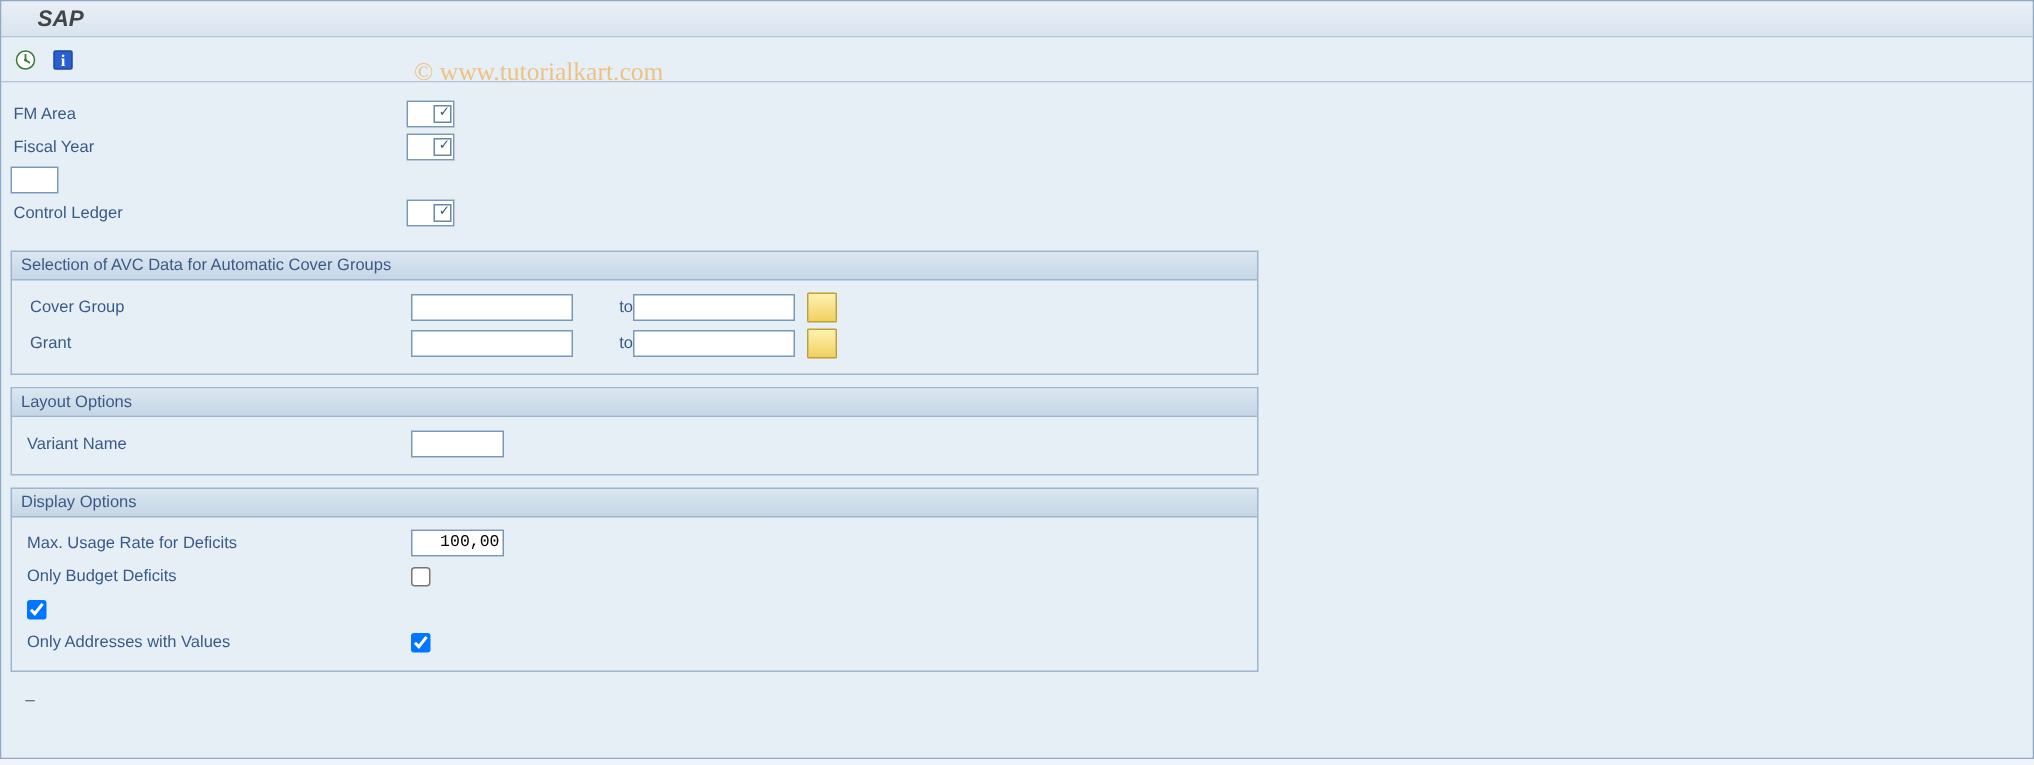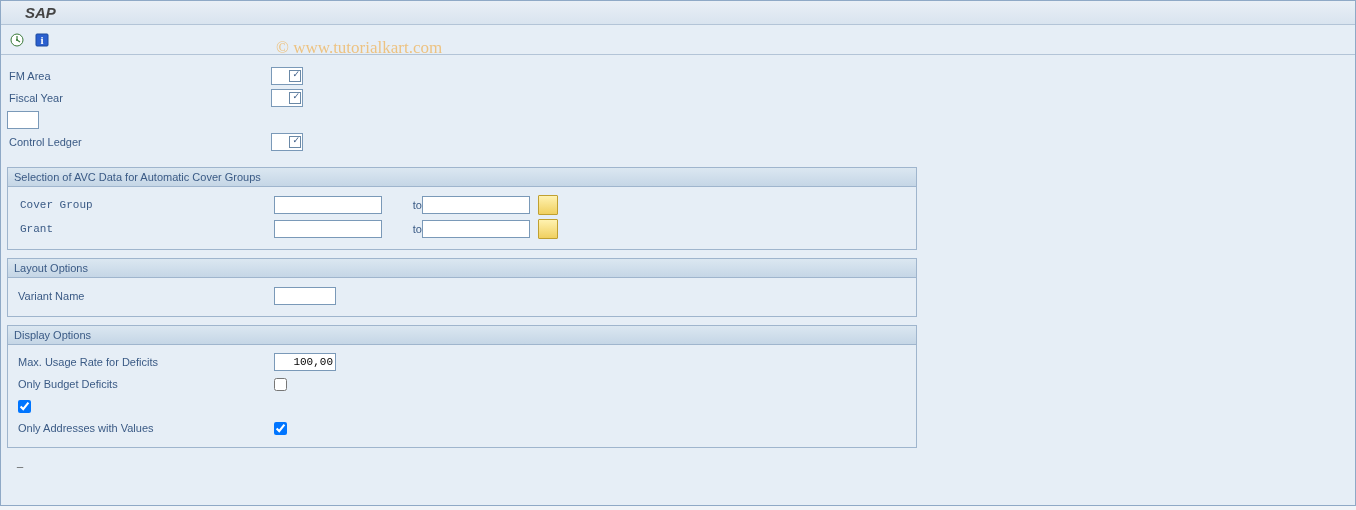--- a/index.html
+++ b/index.html
@@ -98,21 +98,21 @@
       right: 3px;
       top: 2px;
       font-size: 9px;
       color: #3a5a85;
       z-index: 1;
     }
     .panel {
       border: 1px solid #9fb5cd;
       margin-bottom: 8px;
       background: #e6eef6;
-      width: 910px;
+      width: 832px;
     }
     .panel-header {
       background: linear-gradient(#dbe7f1, #c5d6e6);
       border-bottom: 1px solid #9fb5cd;
       padding: 3px 6px;
       color: #3a5a85;
       font-size: 11px;
     }
     .panel-body {
       padding: 6px 10px 8px 10px;
@@ -158,21 +158,21 @@
       font-family: Liberation Mono, monospace;
     }
     .chk {
       width: 13px;
       height: 13px;
     }
     .footer-dash {
       padding-left: 10px;
       color: #555;
     }
-    .sel-row .field-label, .sel-row .range-label { padding-left: 2px; font-family: Liberation Mono, monospace;}
+    .sel-row .field-label, .sel-row .range-label { padding-left: 2px;}
     .display-row { height: 22px; }
   </style>
 </head>
 <body>
 
 <div class="outer-border">
 
   <div class="title-bar">
     <span>SAP</span>
   </div>

